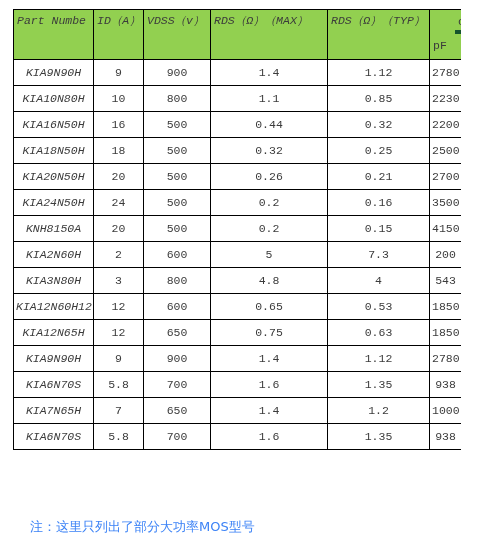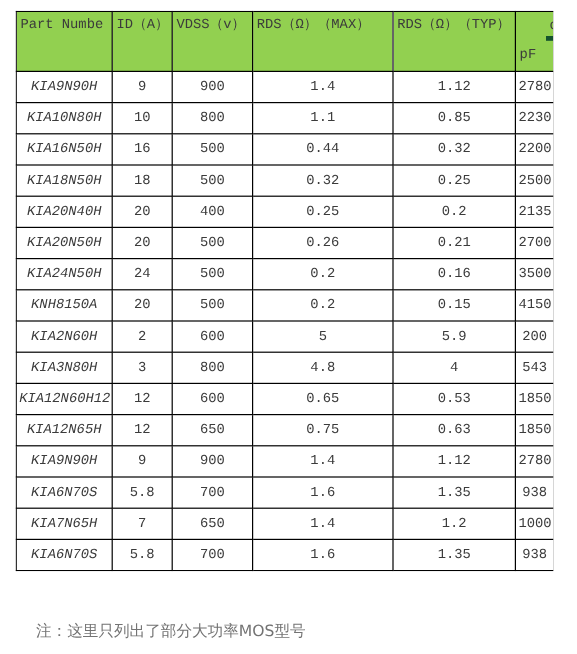--- a/index.html
+++ b/index.html
@@ -52,20 +52,21 @@
     text-align: left;
     vertical-align: top;
     padding-top: 4px;
     padding-left: 3px;
     height: 25px;
   }
 
   table.spec thead th.hdr-tall {
     height: 50px;
     vertical-align: top;
+    font-style: italic;
   }
 
   
   th.ciss-head {
     padding: 0 !important;
     vertical-align: top;
     height: 50px;
   }
   th.ciss-head .ciss-line {
     height: 24px;
@@ -97,21 +98,21 @@
     padding-left: 2px;
   }
 
   #footnote {
     position: absolute;
     left: 30px;
     top: 518px;
     font-family: "DejaVu Sans", "Liberation Sans", sans-serif;
     font-size: 13px;
     line-height: 18px;
-    color: #737373;
+    color: #3b82f6;
     white-space: nowrap;
   }
 </style>
 </head>
 <body>
 
 <div id="spec-table-wrap">
   <table class="spec">
     <colgroup>
       <col class="c-part">
@@ -161,28 +162,20 @@
         </tr>
         <tr>
           <td class="part-cell">KIA18N50H</td>
           <td>18</td>
           <td>500</td>
           <td>0.32</td>
           <td>0.25</td>
           <td class="ciss-cell">2500</td>
         </tr>
         <tr>
-          <td class="part-cell">KIA20N40H</td>
-          <td>20</td>
-          <td>400</td>
-          <td>0.25</td>
-          <td>0.2</td>
-          <td class="ciss-cell">2135</td>
-        </tr>
-        <tr>
           <td class="part-cell">KIA20N50H</td>
           <td>20</td>
           <td>500</td>
           <td>0.26</td>
           <td>0.21</td>
           <td class="ciss-cell">2700</td>
         </tr>
         <tr>
           <td class="part-cell">KIA24N50H</td>
           <td>24</td>
@@ -197,21 +190,21 @@
           <td>500</td>
           <td>0.2</td>
           <td>0.15</td>
           <td class="ciss-cell">4150</td>
         </tr>
         <tr>
           <td class="part-cell">KIA2N60H</td>
           <td>2</td>
           <td>600</td>
           <td>5</td>
-          <td>5.9</td>
+          <td>7.3</td>
           <td class="ciss-cell">200</td>
         </tr>
         <tr>
           <td class="part-cell">KIA3N80H</td>
           <td>3</td>
           <td>800</td>
           <td>4.8</td>
           <td>4</td>
           <td class="ciss-cell">543</td>
         </tr>

